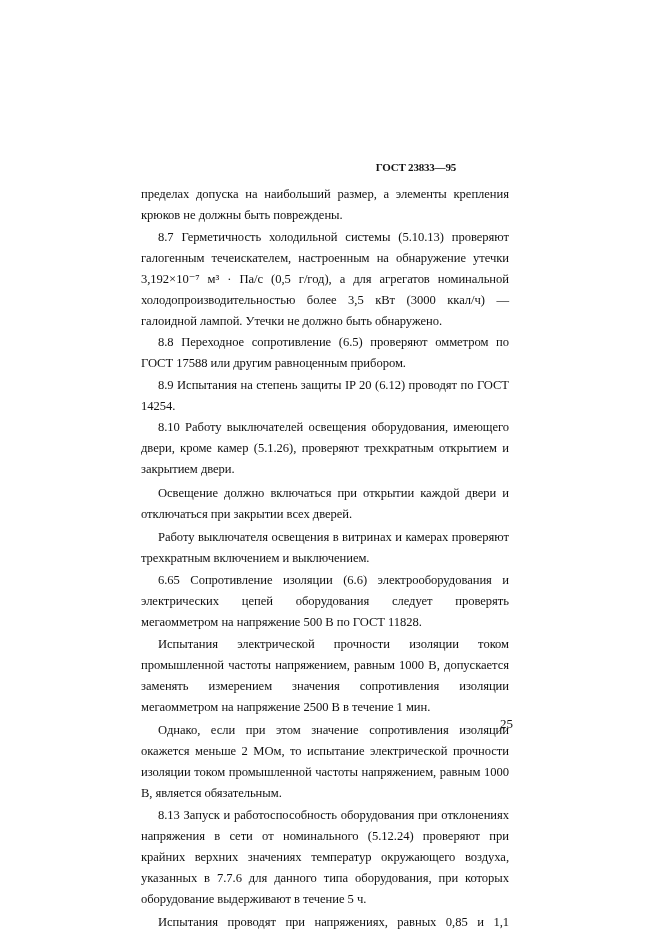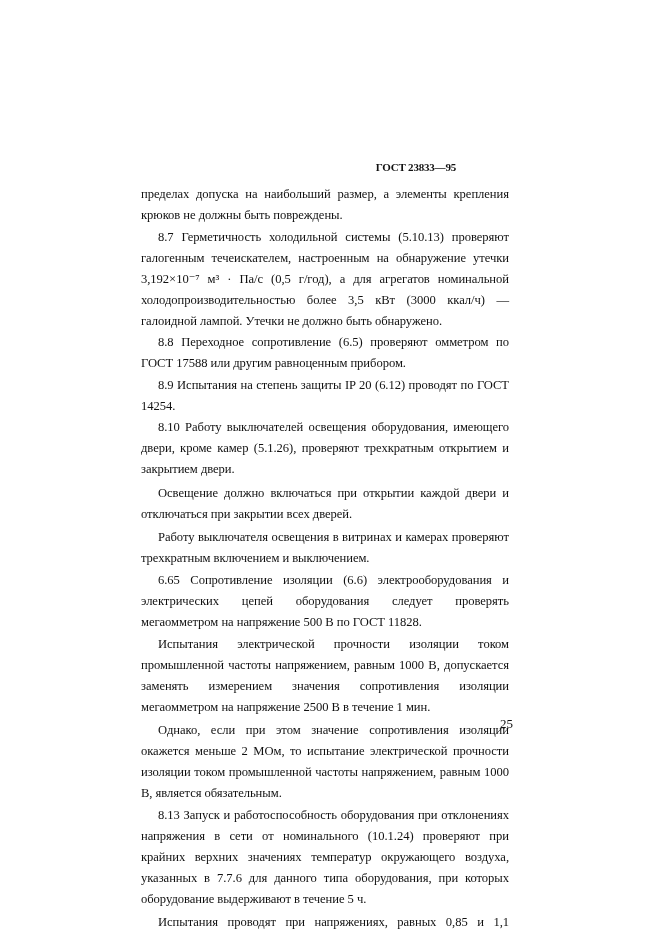--- a/index.html
+++ b/index.html
@@ -34,18 +34,18 @@
     <p class="cont">пределах допуска на наибольший размер, а элементы крепления крюков не должны быть повреждены.</p>
     <p>8.7 Герметичность холодильной системы (5.10.13) проверяют галогенным течеискателем, настроенным на обнаружение утечки 3,192×10⁻⁷ м³ · Па/с (0,5 г/год), а для агрегатов номинальной холодопроизводительностью более 3,5 кВт (3000 ккал/ч) — галоидной лампой. Утечки не должно быть обнаружено.</p>
     <p>8.8 Переходное сопротивление (6.5) проверяют омметром по ГОСТ 17588 или другим равноценным прибором.</p>
     <p>8.9 Испытания на степень защиты IP 20 (6.12) проводят по ГОСТ 14254.</p>
     <p>8.10 Работу выключателей освещения оборудования, имеющего двери, кроме камер (5.1.26), проверяют трехкратным открытием и закрытием двери.</p>
     <p class="gap">Освещение должно включаться при открытии каждой двери и отключаться при закрытии всех дверей.</p>
     <p class="gap">Работу выключателя освещения в витринах и камерах проверяют трехкратным включением и выключением.</p>
     <p>6.65 Сопротивление изоляции (6.6) электрооборудования и электрических цепей оборудования следует проверять мегаомметром на напряжение 500 В по ГОСТ 11828.</p>
     <p>Испытания электрической прочности изоляции током промышленной частоты напряжением, равным 1000 В, допускается заменять измерением значения сопротивления изоляции мегаомметром на напряжение 2500 В в течение 1 мин.</p>
     <p class="gap">Однако, если при этом значение сопротивления изоляции окажется меньше 2 МОм, то испытание электрической прочности изоляции током промышленной частоты напряжением, равным 1000 В, является обязательным.</p>
-    <p>8.13 Запуск и работоспособность оборудования при отклонениях напряжения в сети от номинального (10.1.24) проверяют при крайних верхних значениях температур окружающего воздуха, указанных в 7.7.6 для данного типа оборудования, при которых оборудование выдерживают в течение 5 ч.</p>
+    <p>8.13 Запуск и работоспособность оборудования при отклонениях напряжения в сети от номинального (5.12.24) проверяют при крайних верхних значениях температур окружающего воздуха, указанных в 7.7.6 для данного типа оборудования, при которых оборудование выдерживают в течение 5 ч.</p>
     <p class="gap">Испытания проводят при напряжениях, равных 0,85 и 1,1 номинального значения (0,9 и 1,1 номинального значения для оборудо-</p>
   </div>
 
   <div class="page-number">25</div>
 </div>
 
 </body></html>

